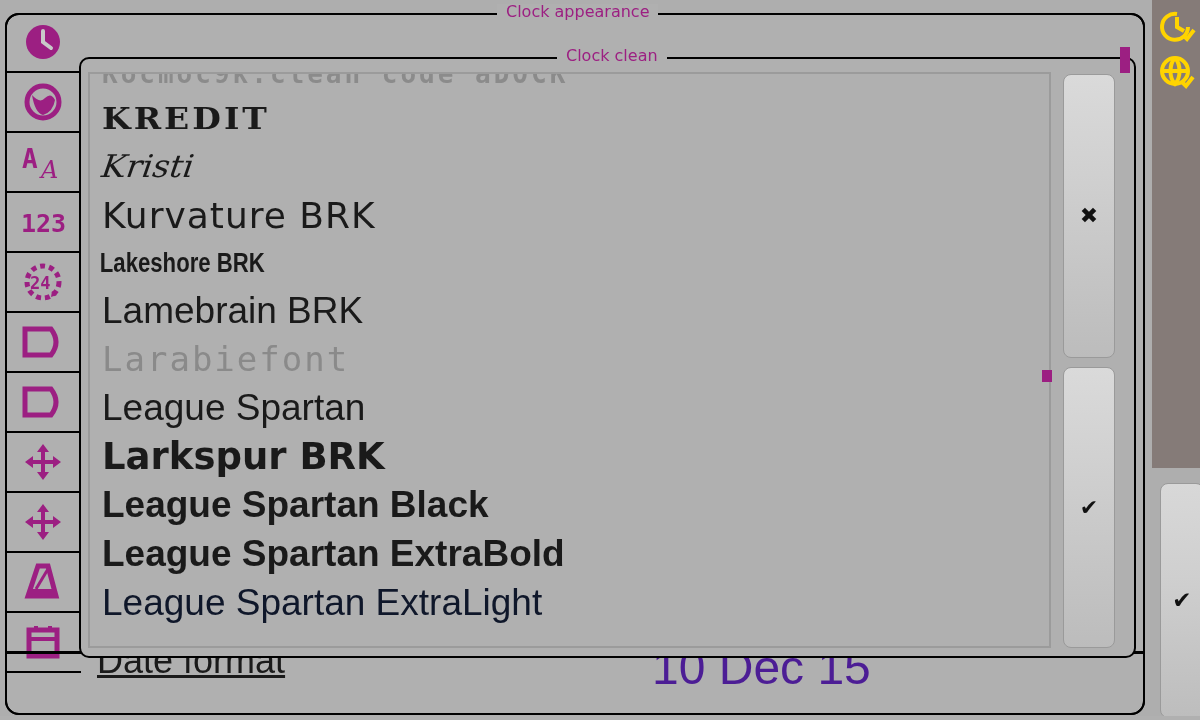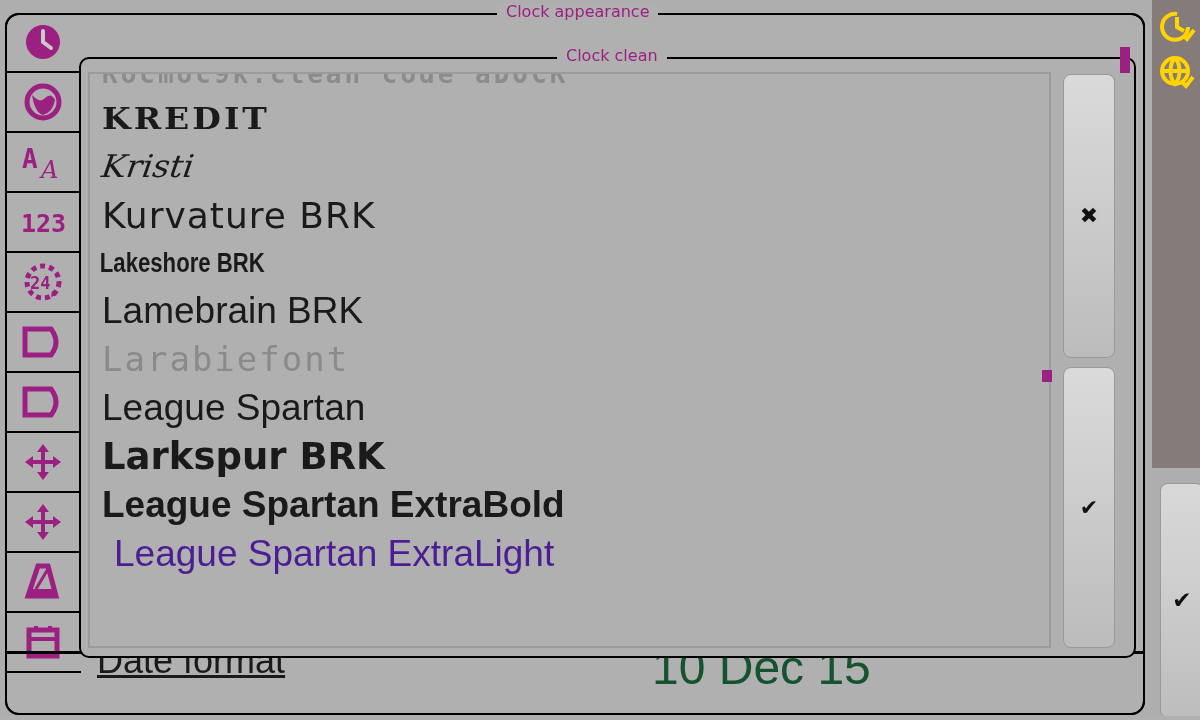--- a/index.html
+++ b/index.html
@@ -109,22 +109,22 @@
   .r-lara  {height:48px;font-size:34px;letter-spacing:2px;color:#8a8a8a;
             font-family:"DejaVu Sans Mono", monospace;}
   .r-lark  {height:48px;font-size:37px;letter-spacing:0px;font-weight:bold;
             font-family:"DejaVu Sans", sans-serif;}
   .r-ls    {height:49px;font-size:37px;
             font-family:"Liberation Sans", sans-serif;}
   .r-lsb   {height:49px;font-size:37px;font-weight:bold;
             font-family:"Liberation Sans", sans-serif;}
   .r-lsxb  {height:49px;font-size:37px;font-weight:bold;
             font-family:"Liberation Sans", sans-serif;}
-  .r-lsxl  {height:49px;font-size:37px;color:#4c1d95;
-            font-family:"Liberation Sans", sans-serif;margin-left:12px;}
+  .r-lsxl  {height:49px;font-size:37px;color:#0f172a;
+            font-family:"Liberation Sans", sans-serif;}
   
   .dlg-btn{
     position:absolute;width:52px;
     background:linear-gradient(to bottom,#dadada 0%,#d0d0d0 35%,#bcbcbc 100%);
     border:1px solid #9a9a9a;border-radius:8px;
     display:flex;align-items:center;justify-content:center;
     box-sizing:border-box;
   }
   .dlg-btn .glyph{font-size:22px;color:#111;line-height:1;}
   #btn-cancel{left:1063px;top:74px;height:284px;}
@@ -133,21 +133,21 @@
   #date-format-row{
     position:absolute;left:7px;top:651px;width:1136px;height:64px;
     border-top:3px solid #000;box-sizing:border-box;overflow:hidden;
   }
   #date-format-label{
     position:absolute;left:90px;top:-14px;font-size:36px;color:#1a1a1a;
     font-family:"Liberation Sans", sans-serif;
     text-decoration:underline;
   }
   #date-format-value{
-    position:absolute;left:645px;top:-14px;font-size:48px;color:#14532d;
+    position:absolute;left:645px;top:-14px;font-size:48px;color:#4c1d95;
     font-family:"Liberation Sans", sans-serif;
   }
   #window-bottom-line{
     position:absolute;left:0;top:716px;width:1200px;height:4px;background:#b0b0b0;
   }
 </style>
 </head>
 <body>
 
 <div id="app-window"></div>
@@ -270,20 +270,21 @@
   <div id="font-list">
       <div class="font-row r-dot">Kocmoc9k.clean code aDOCK</div>
       <div class="font-row r-kredit">KREDIT</div>
       <div class="font-row r-script">Kristi</div>
       <div class="font-row r-kurv">Kurvature BRK</div>
       <div class="font-row r-lake">Lakeshore BRK</div>
       <div class="font-row r-lame">Lamebrain BRK</div>
       <div class="font-row r-lara">Larabiefont</div>
       <div class="font-row r-ls">League Spartan</div>
       <div class="font-row r-lark">Larkspur BRK</div>
+      <div class="font-row r-lsb">League Spartan Black</div>
       <div class="font-row r-lsxb">League Spartan ExtraBold</div>
       <div class="font-row r-lsxl">League Spartan ExtraLight</div>
     </div>
 </div>
 
 <div id="scroll-pos-tick"></div>
 
 <div class="dlg-btn" id="btn-cancel">
   <span class="glyph">✖</span>
 </div>

